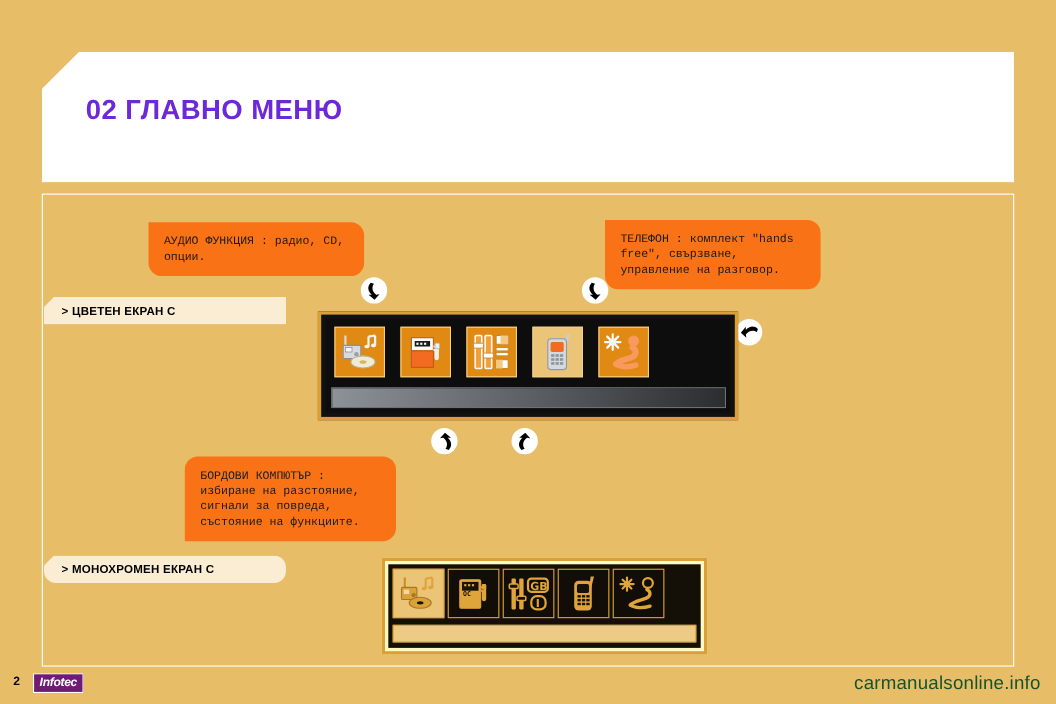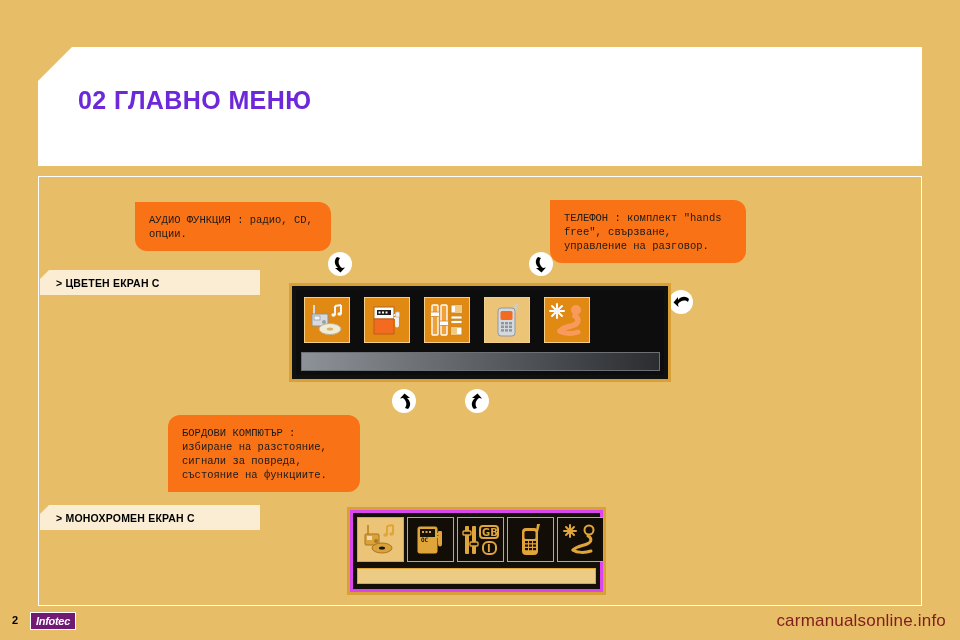--- a/index.html
+++ b/index.html
@@ -50,21 +50,21 @@
     display: flex;
     align-items: center;
     padding-left: 16px;
     font-size: 10.5px;
     font-weight: bold;
     color: #000;
     letter-spacing: .2px;
     clip-path: polygon(9px 0, 100% 0, 100% 100%, 0 100%, 0 9px);
   }
   #tab-color { left: 40px; top: 270px; width: 220px; }
-  #tab-mono  { left: 40px; top: 505px; width: 220px; }
+  #tab-mono  { left: 40px; top: 505px; width: 220px; border-radius: 11px; }
 
   
   .callout {
     position: absolute;
     background: #f97316;
     font-size: 10.5px;
     line-height: 14px;
     color: #1a1a1a;
     padding: 11px 14px 10px 14px;
     font-family: Liberation Mono, monospace;
@@ -126,22 +126,22 @@
     left: 5px; right: 4px; bottom: 4px;
     height: 19px;
     background: linear-gradient(to right, #8d9298, #2b2d30);
     border: 1px solid #6d7176;
   }
 
   
   .screen-mono {
     position: absolute;
     left: 347px; top: 507px;
-    width: 259px; height: 88px;
-    background: #d946ef;
+    width: 296px; height: 88px;
+    background: #fef9c3;
     border: 3px solid #d9a038;
     padding: 3px;
   }
   .screen-mono-inner {
     width: 100%; height: 100%;
     background: #141008;
     position: relative;
   }
   .mic-row {
     position: absolute;
@@ -181,21 +181,21 @@
     letter-spacing: -.3px;
     border: 1px solid #ffffff;
     text-align: right;
   }
   .fdate {
     position: absolute; left: 108px; top: 8px;
     font-size: 12px; font-weight: bold; color: #1a1aa8; margin-top: 33px;
   }
   .watermark {
     position: absolute; right: 14px; top: 5px;
-    font-size: 17px; color: #7f1d1d; letter-spacing: .2px;
+    font-size: 17px; color: #14532d; letter-spacing: .2px;
   }
 </style>
 </head>
 <body>
 
 <div id="page">
 
   <div class="title-banner"></div>
   <div class="title-text">02 ГЛАВНО МЕНЮ</div>
 

